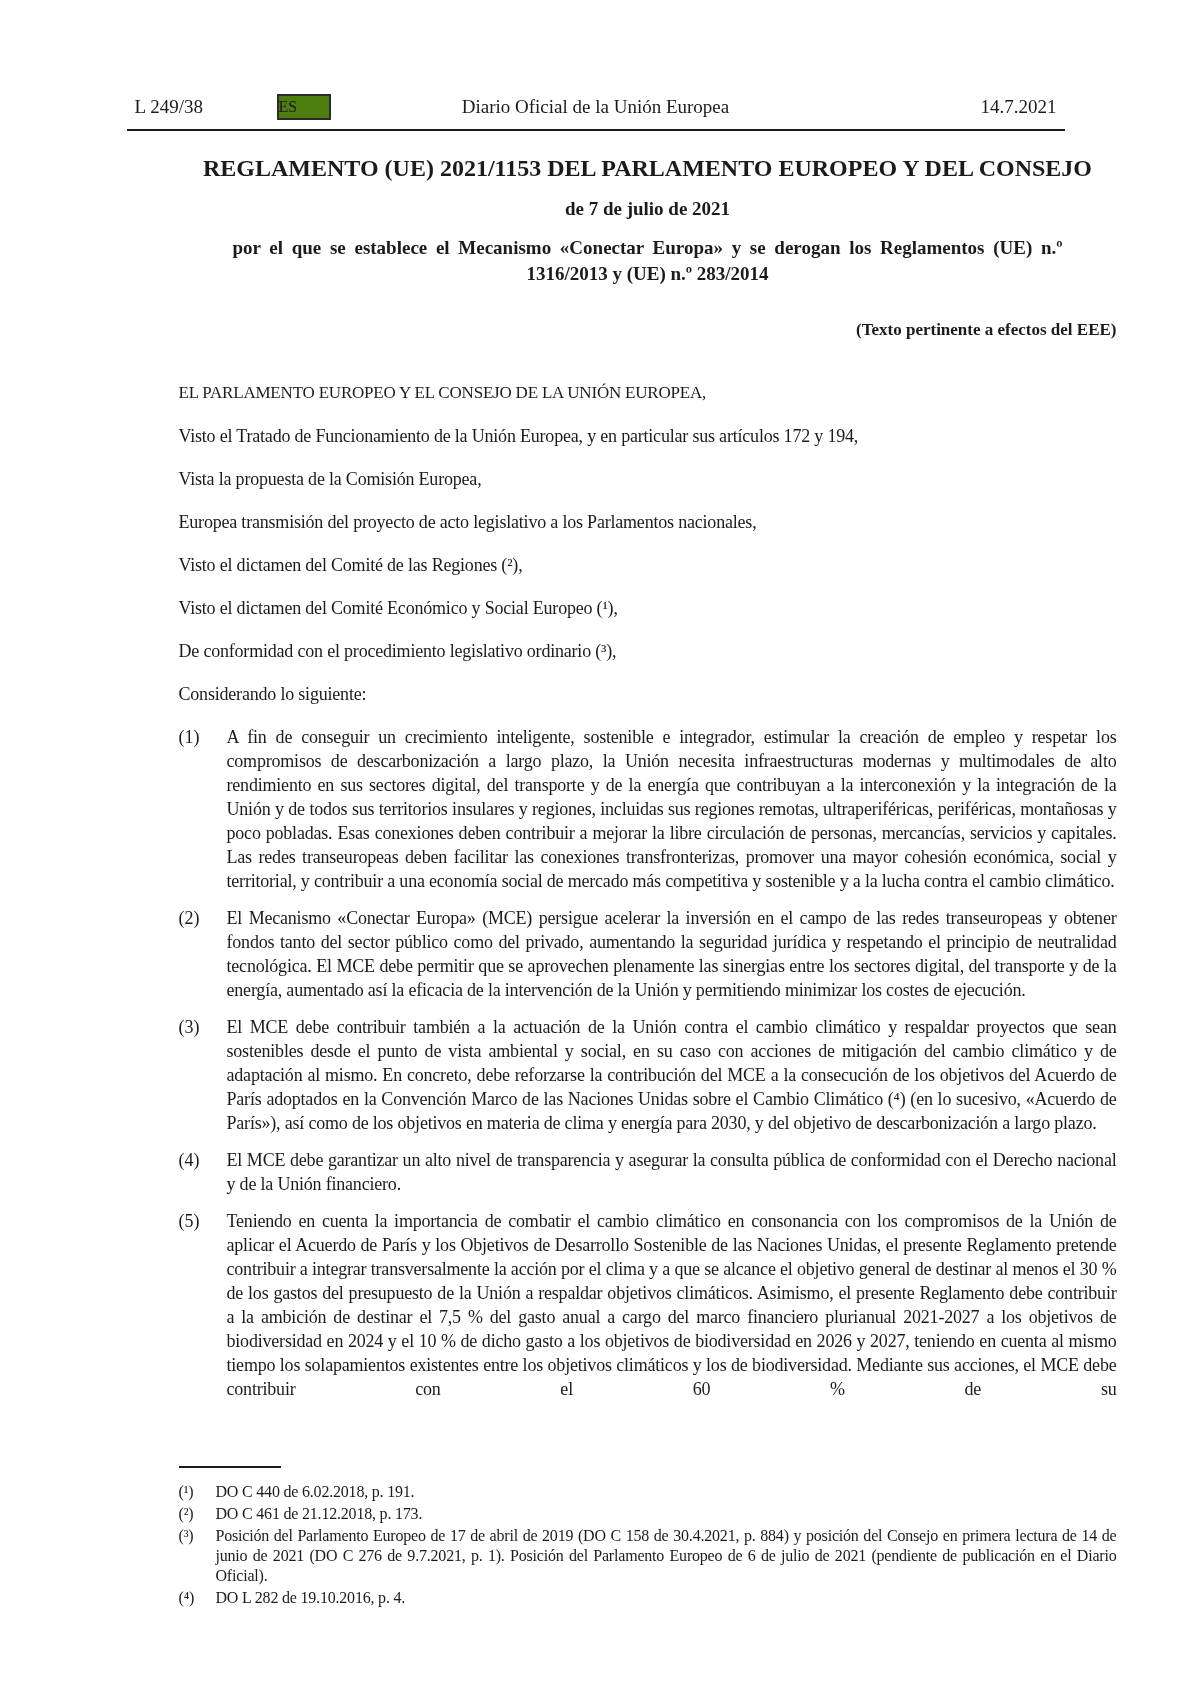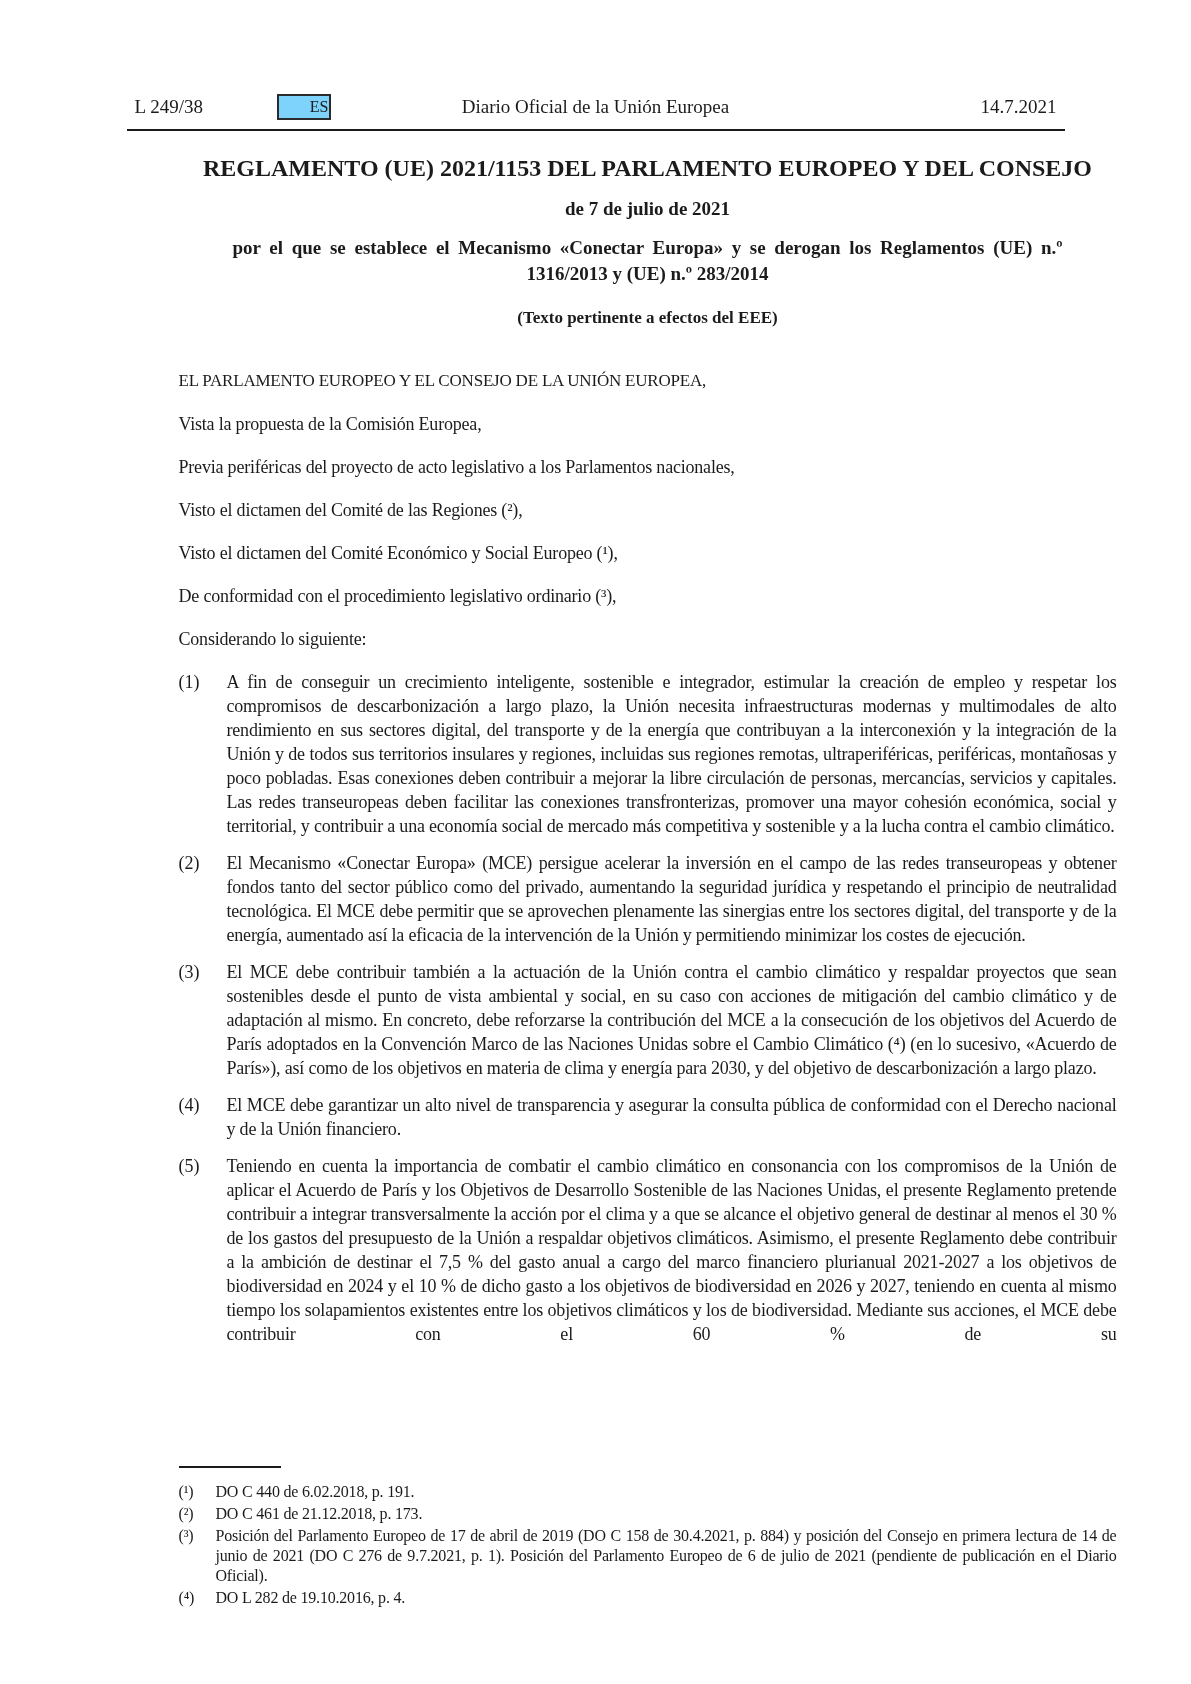--- a/index.html
+++ b/index.html
@@ -6,34 +6,34 @@
   .page {
     position:relative; width:1088px; height:1684px; margin:0 auto;
     background:#ffffff; color:#1b1b1b; overflow:hidden;
     font-family:"Liberation Serif","DejaVu Serif",serif;
   }
 
   
   .hdr { position:absolute; top:92px; left:75px; right:75px; height:34px; font-size:19px; }
   .hdr-left   { position:absolute; left:8px;  top:4px; white-space:nowrap; }
   .lang-badge { position:absolute; left:150px; top:2px; width:50px; height:22px;
-                border:2px solid #2b2b2b; text-align:right; line-height:21px;
-                font-size:16px; background:#7dd3fc; }
+                border:2px solid #2b2b2b; text-align:left; line-height:21px;
+                font-size:16px; background:#4d7c0f; }
   .hdr-center { position:absolute; left:0; right:0; top:4px; text-align:center; }
   .hdr-right  { position:absolute; right:8px; top:4px; white-space:nowrap; }
   .hdr-rule   { position:absolute; top:129px; left:75px; right:75px; height:2px; background:#1b1b1b; }
 
   
   .content { position:absolute; left:127px; width:938px; top:155px; }
 
   .t-main    { margin:0; text-align:center; font-weight:bold; font-size:24px; line-height:26px; }
   .t-date    { margin:16px 0 0; text-align:center; font-weight:bold; font-size:19px; line-height:24px; }
   .t-subject { width:830px; margin:14px auto 0; font-weight:bold; font-size:19px; line-height:26px;
                text-align:justify; text-align-last:center; }
-  .t-eee     { margin:20px 0 0; text-align:center; font-weight:bold; font-size:17px; line-height:22px; }
+  .t-eee     { margin:32px 0 0; text-align:right; font-weight:bold; font-size:17px; line-height:22px; }
 
   .preamble { margin-top:40px; }
   .preamble p { margin:0 0 19px; font-size:18px; line-height:24px; letter-spacing:-0.2px; }
   .preamble p.caps { font-size:17px; }
 
   .recital { position:relative; padding-left:48px; margin:0 0 13px; }
   .recital .num  { position:absolute; left:0; top:0; font-size:18px; line-height:24px; }
   .recital .rtxt { margin:0; font-size:18px; line-height:24px; letter-spacing:-0.2px; text-align:justify; }
   .recital.continued .rtxt { text-align-last:justify; }
 
@@ -59,22 +59,23 @@
 
   <div class="content">
 
     <p class="t-main">REGLAMENTO (UE) 2021/1153 DEL PARLAMENTO EUROPEO Y DEL CONSEJO</p>
     <p class="t-date">de 7 de julio de 2021</p>
     <p class="t-subject">por el que se establece el Mecanismo «Conectar Europa» y se derogan los Reglamentos (UE) n.º 1316/2013 y (UE) n.º 283/2014</p>
     <p class="t-eee">(Texto pertinente a efectos del EEE)</p>
 
     <div class="preamble">
       <p class="caps">EL PARLAMENTO EUROPEO Y EL CONSEJO DE LA UNIÓN EUROPEA,</p>
+      <p>Visto el Tratado de Funcionamiento de la Unión Europea, y en particular sus artículos 172 y 194,</p>
       <p>Vista la propuesta de la Comisión Europea,</p>
-      <p>Previa periféricas del proyecto de acto legislativo a los Parlamentos nacionales,</p>
+      <p>Europea transmisión del proyecto de acto legislativo a los Parlamentos nacionales,</p>
       <p>Visto el dictamen del Comité de las Regiones (²),</p>
       <p>Visto el dictamen del Comité Económico y Social Europeo (¹),</p>
       <p>De conformidad con el procedimiento legislativo ordinario (³),</p>
       <p>Considerando lo siguiente:</p>
     </div>
 
     <div class="recitals">
       <div class="recital">
         <span class="num">(1)</span>
         <p class="rtxt">A fin de conseguir un crecimiento inteligente, sostenible e integrador, estimular la creación de empleo y respetar los compromisos de descarbonización a largo plazo, la Unión necesita infraestructuras modernas y multimodales de alto rendimiento en sus sectores digital, del transporte y de la energía que contribuyan a la interconexión y la integración de la Unión y de todos sus territorios insulares y regiones, incluidas sus regiones remotas, ultraperiféricas, periféricas, montañosas y poco pobladas. Esas conexiones deben contribuir a mejorar la libre circulación de personas, mercancías, servicios y capitales. Las redes transeuropeas deben facilitar las conexiones transfronterizas, promover una mayor cohesión económica, social y territorial, y contribuir a una economía social de mercado más competitiva y sostenible y a la lucha contra el cambio climático.</p>

